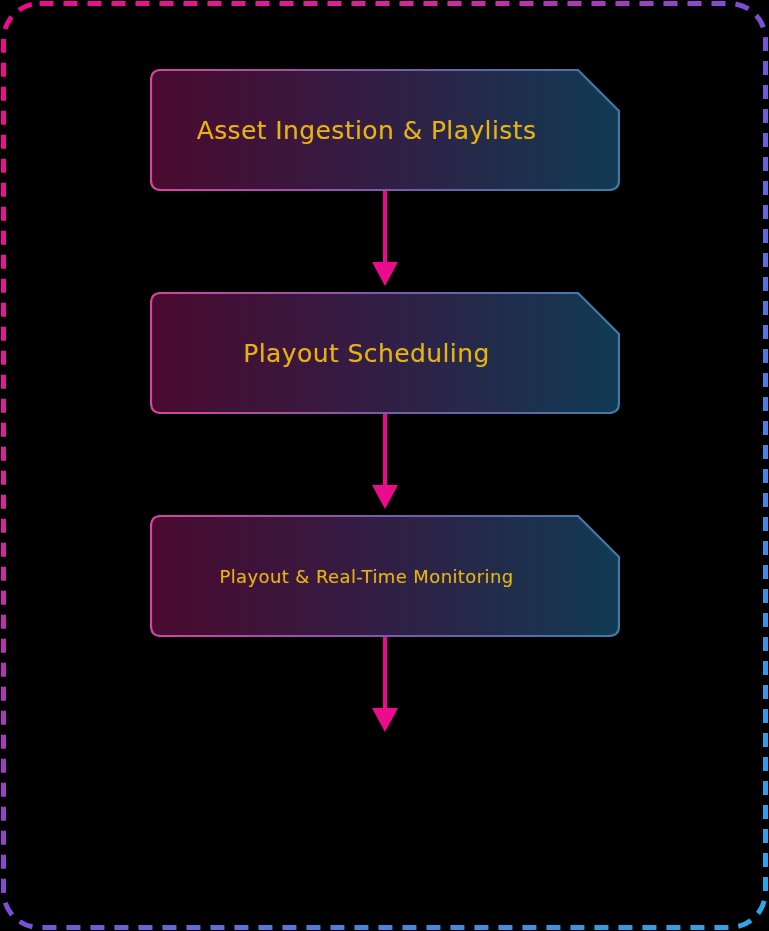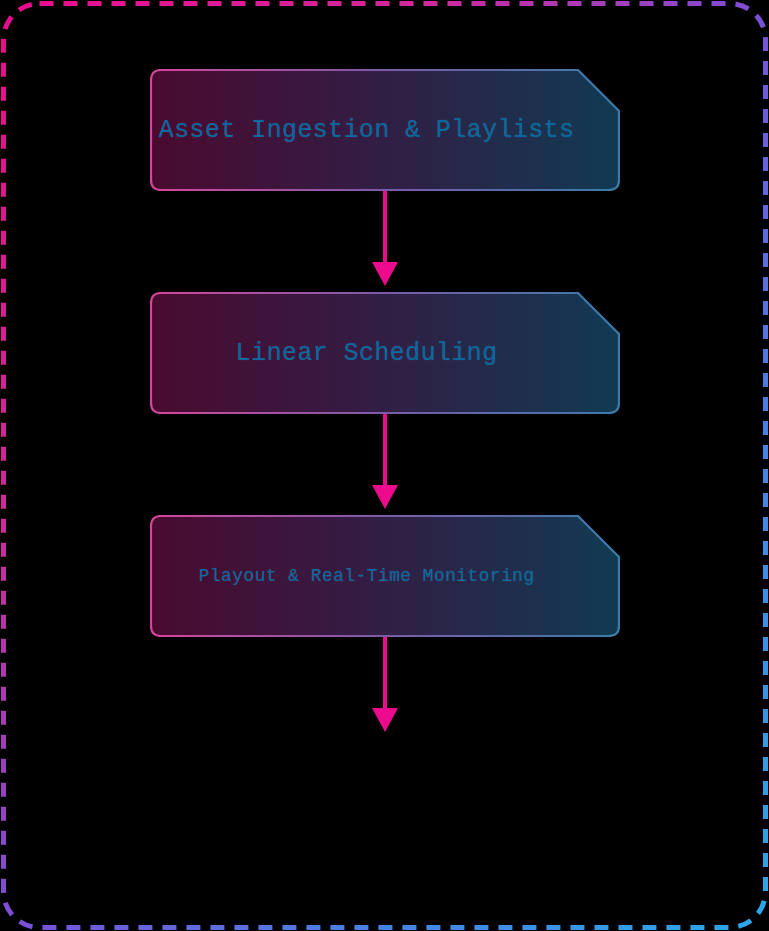--- a/index.html
+++ b/index.html
@@ -61,30 +61,29 @@
     height: 100%;
     display: block;
   }
 
   .node-label {
     position: absolute;
     inset: 0;
     display: flex;
     align-items: center;
     justify-content: center;
-    color: #0369a1;
+    color: #eab308;
     font-size: 25px;
     font-weight: 400;
     letter-spacing: 0.4px;
     text-align: center;
     padding: 0 46px 0 10px;
     box-sizing: border-box;
     white-space: nowrap;
     text-shadow: 0 0 1px rgba(255,255,255,0.25);
-    font-family: Liberation Mono, monospace;
   }
 
   .node-label.small {
     font-size: 18px;
   }
 
   
   .connector {
     position: relative;
     width: 40px;
@@ -155,21 +154,21 @@
             <stop offset="100%" stop-color="#113a53"></stop>
           </linearGradient>
           <linearGradient id="nodeStroke2" x1="0" y1="0" x2="1" y2="0">
             <stop offset="0%" stop-color="#d4469c"></stop>
             <stop offset="50%" stop-color="#7b5ba8"></stop>
             <stop offset="100%" stop-color="#3a7ca8"></stop>
           </linearGradient>
         </defs>
         <path d="M 11 1 L 428 1 L 469 42 L 469 111 Q 469 121 459 121 L 11 121 Q 1 121 1 111 L 1 11 Q 1 1 11 1 Z" fill="url(#nodeFill2)" stroke="url(#nodeStroke2)" stroke-width="2.2" stroke-linejoin="round"></path>
       </svg>
-      <div class="node-label">Linear Scheduling</div>
+      <div class="node-label">Playout Scheduling</div>
     </div>
 
     <div class="connector">
       <svg viewBox="0 0 40 101" xmlns="http://www.w3.org/2000/svg">
         <line x1="20" y1="0" x2="20" y2="74" stroke="#ec0b8c" stroke-width="4"></line>
         <polygon points="20,95 7,71 33,71" fill="#ec0b8c"></polygon>
       </svg>
     </div>
 
     <div class="node">

